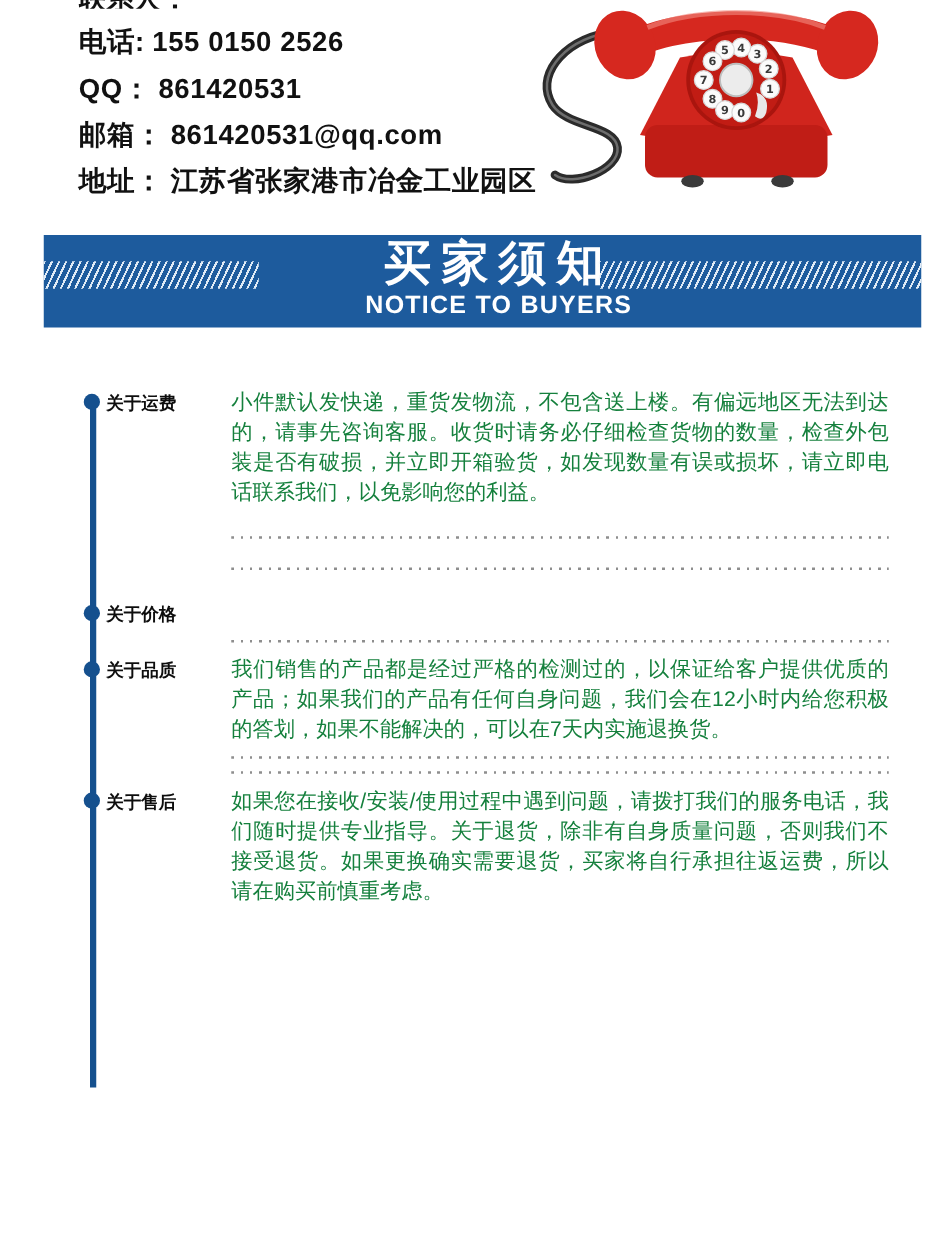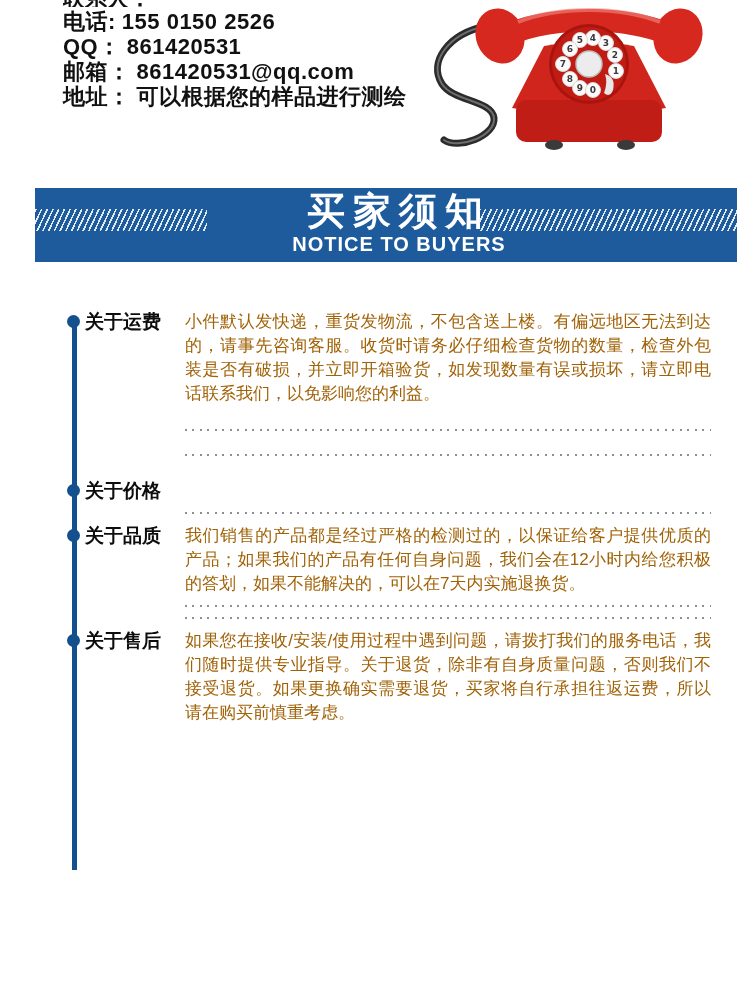--- a/index.html
+++ b/index.html
@@ -3,21 +3,21 @@
 <meta charset="utf-8">
 <style>
   html,body{margin:0;padding:0;background:#fff;}
   .page{position:relative;width:750px;height:1002px;background:#fff;overflow:hidden;
         font-family:"Liberation Sans","DejaVu Sans",sans-serif;color:#111;}
 
   
   .contact{position:absolute;left:63px;top:0;width:420px;}
   .clip-line{height:7px;overflow:hidden;}
   .clip-line span{display:block;margin-top:-16px;font-size:22px;font-weight:bold;}
-  .c-line{height:25px;font-size:22px;font-weight:bold;white-space:nowrap;
+  .c-line{margin-top:12px;height:25px;font-size:22px;font-weight:bold;white-space:nowrap;
           letter-spacing:.5px;}
   .c-line .c-label{margin-right:6px;}
 
   
   .phone-svg{position:absolute;left:428px;top:0;width:322px;height:158px;}
 
   
   .banner{position:absolute;left:35px;top:188px;width:676px;height:74px;
           background:#1d5b9d;color:#fff;text-align:center;padding-left:26px;}
   .hatch{position:absolute;top:21px;height:22px;
@@ -26,23 +26,23 @@
   .hatch-right{left:444px;right:0;}
   .banner-title{padding-top:2px;font-size:38px;line-height:42px;font-weight:bold;letter-spacing:8px;}
   .banner-subtitle{font-size:20px;line-height:24px;font-weight:bold;letter-spacing:1px;}
 
   
   .notice{position:absolute;left:35px;top:310px;width:676px;}
   .timeline{position:absolute;left:37px;top:14px;height:546px;width:5px;background:#15508e;}
   .n-item{position:relative;display:flex;align-items:flex-start;padding-left:50px;}
   .n-item::before{content:"";position:absolute;left:32px;top:5px;width:13px;height:13px;
                   border-radius:50%;background:#15508e;}
-  .n-title{flex:0 0 100px;font-size:19px;line-height:24px;font-weight:bold;color:#0d0d0d;
+  .n-title{flex:0 0 100px;font-size:14px;line-height:24px;font-weight:bold;color:#0d0d0d;
            white-space:nowrap;}
-  .n-body{flex:1;font-size:17px;line-height:24px;color:#a16207;text-align:justify;}
+  .n-body{flex:1;font-size:17px;line-height:24px;color:#15803d;text-align:justify;}
   .sep{height:2px;margin:9px 0 10px 150px;
        background-image:repeating-linear-gradient(90deg,#8e8e8e 0 2px,rgba(0,0,0,0) 2px 7.5px);}
   .sep.wide{margin:23px 0 23px 150px;}
 </style>
 </head>
 <body>
 
 <div class="page">
 
   <div class="contact">
@@ -52,21 +52,21 @@
     <div class="c-line">
       <span class="c-label">电话:</span><span class="c-value">155  0150  2526</span>
     </div>
     <div class="c-line">
       <span class="c-label">QQ：</span><span class="c-value">861420531</span>
     </div>
     <div class="c-line">
       <span class="c-label">邮箱：</span><span class="c-value">861420531@qq.com</span>
     </div>
     <div class="c-line">
-      <span class="c-label">地址：</span><span class="c-value">可以根据您的样品进行测绘</span>
+      <span class="c-label">地址：</span><span class="c-value">江苏省张家港市冶金工业园区</span>
     </div>
   </div>
 
   <svg class="phone-svg" viewBox="0 0 322 158">
 
     <path d="M58,26 C20,34 0,62 14,84 C26,102 64,100 66,118 C68,136 30,150 16,140" fill="none" stroke="#2b2b2b" stroke-width="7" stroke-linecap="round"></path>
     <path d="M58,26 C20,34 0,62 14,84 C26,102 64,100 66,118 C68,136 30,150 16,140" fill="none" stroke="#6d6d6d" stroke-width="2" stroke-linecap="round"></path>
 
     <path d="M116,46 Q161,38 206,46 L238,108 Q161,122 84,108 Z" fill="#d0251d"></path>
     <rect x="88" y="100" width="146" height="42" rx="10" fill="#c01d16"></rect>

